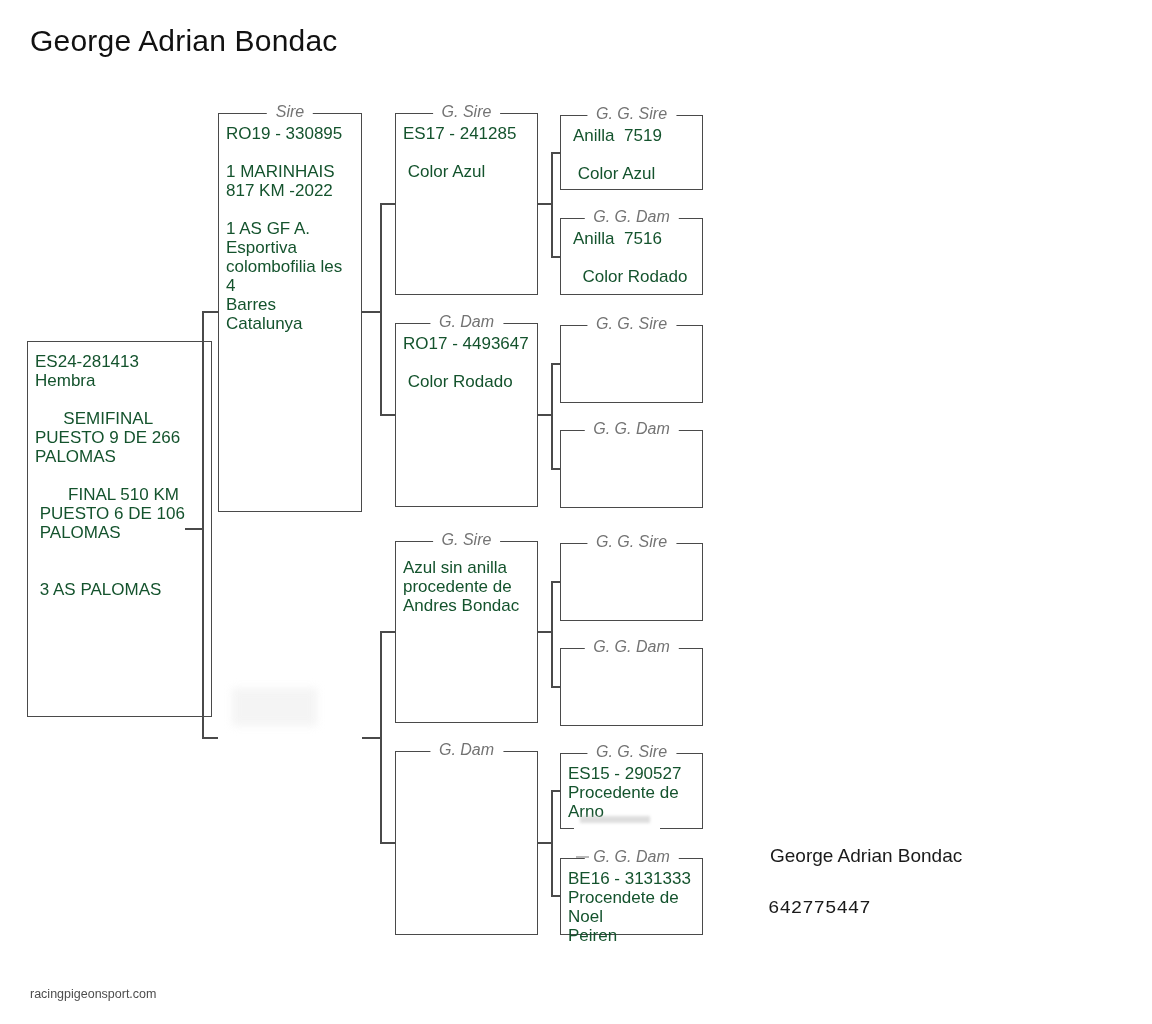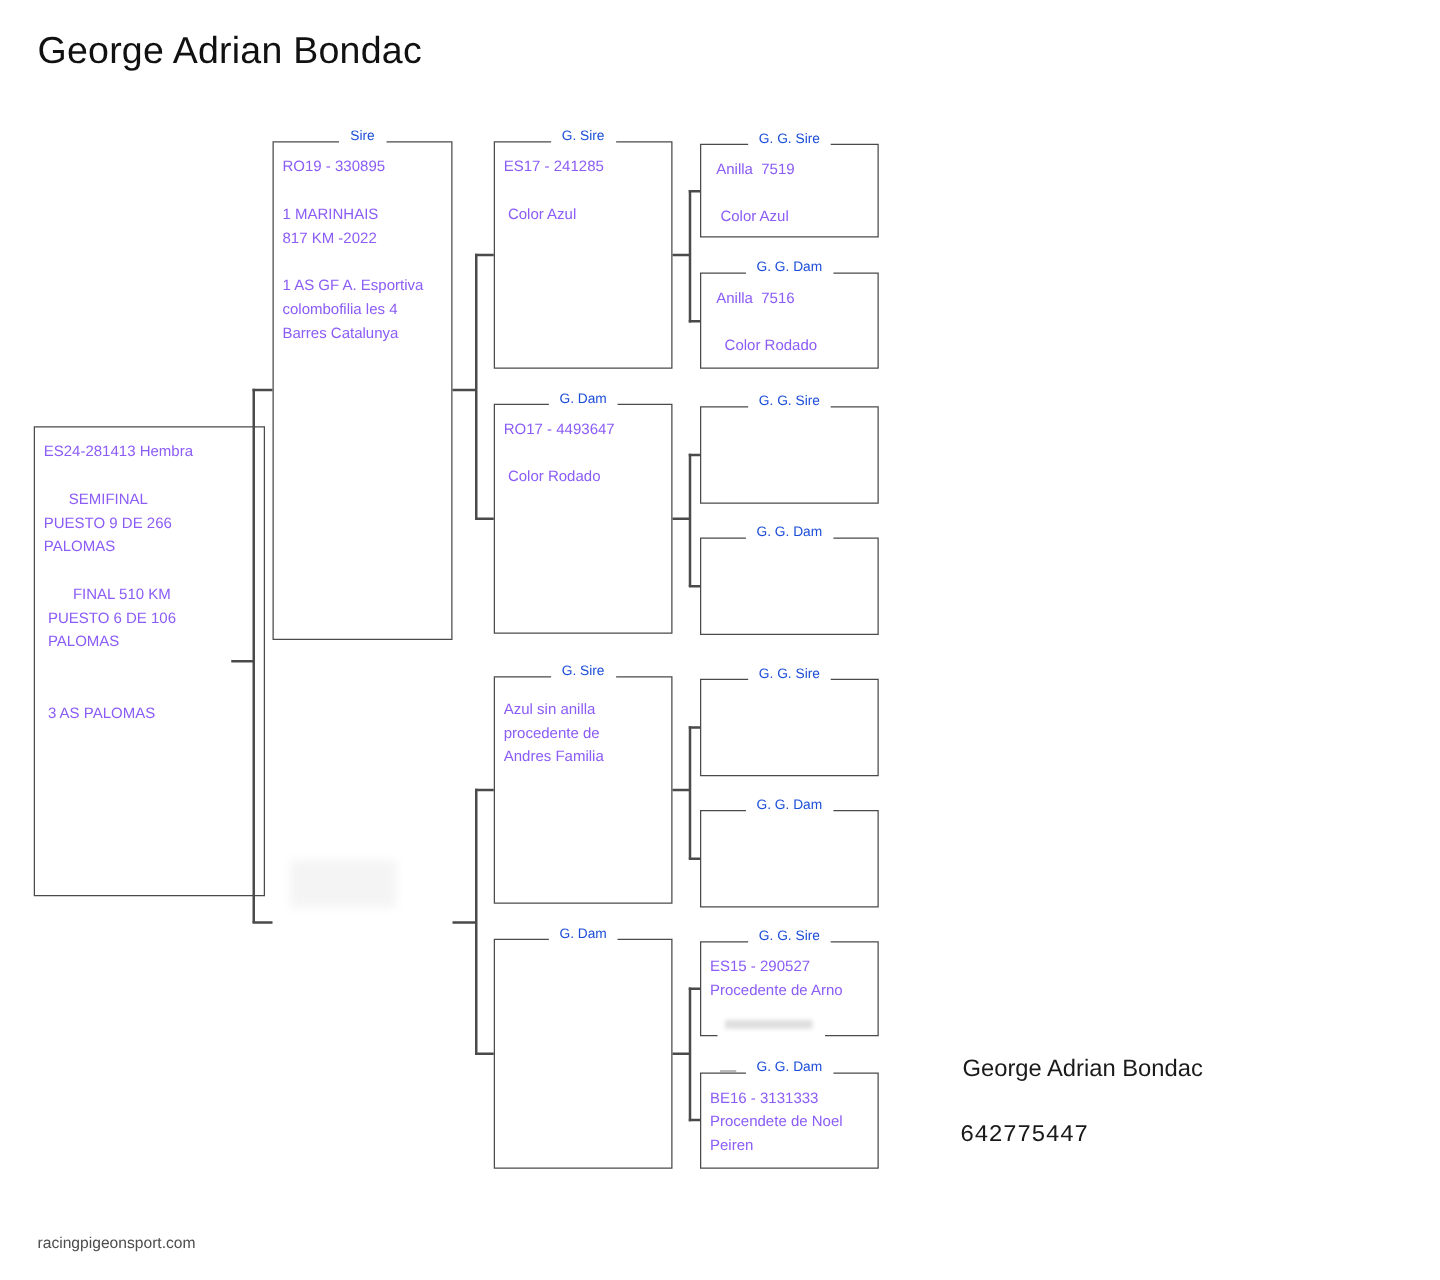--- a/index.html
+++ b/index.html
@@ -20,28 +20,29 @@
     position:absolute;
     border:1.5px solid #4a4a4a;
     background:#ffffff;
     box-sizing:border-box;
   }
   .plabel{
     position:absolute;top:-11px;left:50%;
     transform:translateX(-50%);
     background:#ffffff;
     padding:0 9px;
-    font-size:11px;color:#1d4ed8;
+    font-size:16px;color:#737373;
     white-space:nowrap;
+    font-style:italic;
   }
   .ptext{
     padding:10px 7px 6px 7px;
-    font-size:12px;line-height:19px;
+    font-size:17px;line-height:19px;
     white-space:pre-wrap;
-    color:#8b5cf6;
+    color:#14532d;
   }
   .hline,.vline{position:absolute;background:#4a4a4a;}
   .hline{height:1.5px;}
   .vline{width:1.5px;}
   .owner-name{
     position:absolute;left:770px;top:845px;
     font-size:19px;color:#1a1a1a;
   }
   .owner-phone{
     position:absolute;left:768px;top:897px;
@@ -96,21 +97,21 @@
   <div class="pbox" style="left:395px;top:323px;width:143px;height:184px">
     <span class="plabel">G. Dam</span>
     <div class="ptext">RO17 - 4493647
 
  Color Rodado</div>
   </div>
   <div class="pbox" style="left:395px;top:541px;width:143px;height:182px">
     <span class="plabel">G. Sire</span>
     <div class="ptext" style="padding-top:16px">Azul sin anilla
 procedente de
-Andres Familia</div>
+Andres Bondac</div>
   </div>
   <div class="pbox" style="left:395px;top:751px;width:143px;height:184px">
     <span class="plabel">G. Dam</span>
   </div>
 
   <div class="pbox" style="left:560px;top:115px;width:143px;height:75px">
     <span class="plabel">G. G. Sire</span>
     <div class="ptext" style="padding-left:12px">Anilla  7519
 
  Color Azul</div>

